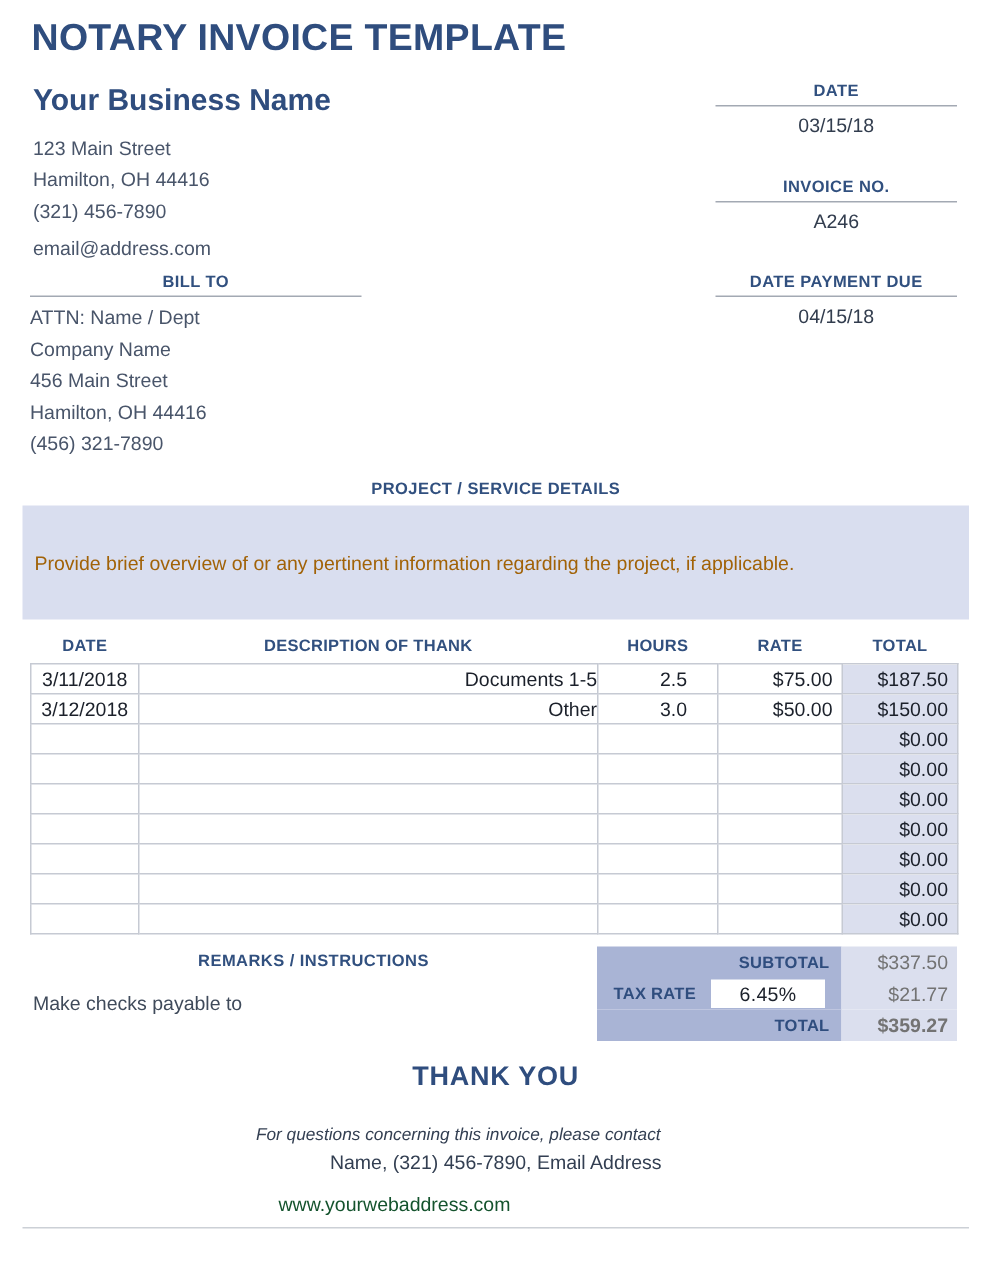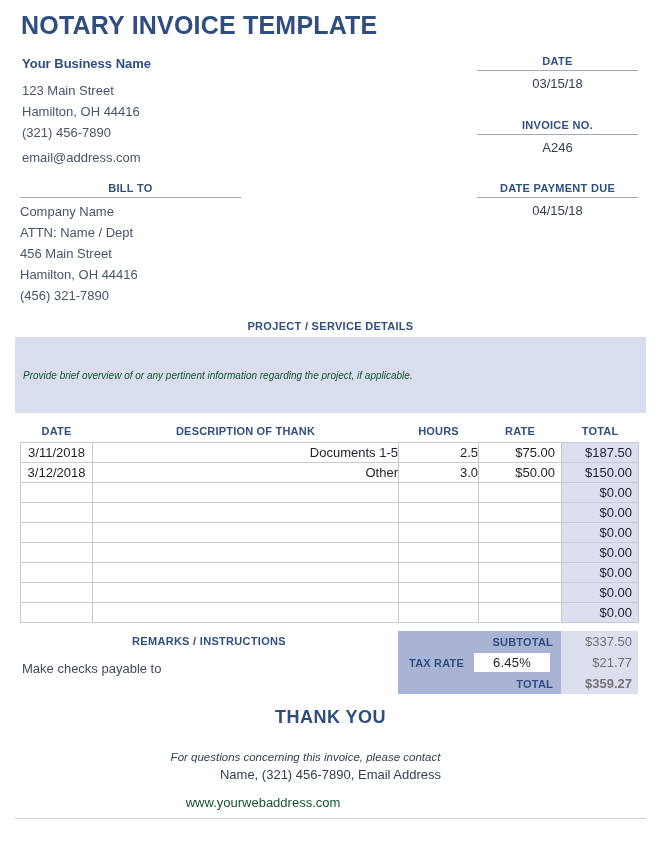--- a/index.html
+++ b/index.html
@@ -8,21 +8,21 @@
     position:relative; width:661px; height:856px; background:#ffffff;
     font-family:"Liberation Sans", sans-serif; color:#1f2733; overflow:hidden;
   }
   .sec-label { font-size:11px; font-weight:bold; color:#31507f; letter-spacing:.3px; }
 
   
   .title { position:absolute; left:21px; top:11px; font-size:25px; font-weight:bold; color:#2f4d7e; letter-spacing:.2px; }
 
   
   .business { position:absolute; left:22px; top:56px; font-size:13px; }
-  .business .biz-name { font-size:13px; font-weight:bold; color:#2f4d7e; margin-bottom:9px; }
+  .business .biz-name { font-size:20px; font-weight:bold; color:#2f4d7e; margin-bottom:9px; }
   .business .line { line-height:21px; color:#49556a; }
   .business .email { margin-top:4px; }
 
   
   .meta-group { position:absolute; left:477px; width:161px; }
   .meta-group .lbl { padding-bottom:3px; text-align:center; border-bottom:1px solid #a3a9b3; }
   .meta-group .val { margin-top:5px; text-align:center; font-size:13px; color:#323d4e; }
   .g-date { top:55px; }
   .g-invoice { top:119px; }
   .g-due { top:182px; }
@@ -32,29 +32,29 @@
   .billto .lbl { padding-bottom:3px; text-align:center; border-bottom:1px solid #a3a9b3; }
   .billto .lines { margin-top:3px; font-size:13px; color:#49556a; }
   .billto .lines div { line-height:21px; }
 
   
   .project-label { position:absolute; left:0; top:320px; width:661px; text-align:center; }
   .project-box {
     position:absolute; left:15px; top:337px; width:631px; height:76px;
     background:#d9deef; display:flex; align-items:center;
   }
-  .project-box .txt { padding-left:8px; font-size:10px; color:#14532d;font-style:italic; }
+  .project-box .txt { padding-left:8px; font-size:13px; color:#a16207; }
 
   
   table.work { position:absolute; left:20px; top:421px; width:618px; border-collapse:collapse; table-layout:fixed; }
   table.work th { height:21px; font-size:11px; font-weight:bold; color:#31507f; text-align:center; letter-spacing:.2px; }
   table.work td { height:20px; border:1px solid #c6cad3; font-size:13px; color:#1b202a; overflow:hidden; white-space:nowrap; }
   td.c-date  { text-align:center; }
   td.c-desc  { text-align:right; padding-left:6px; }
-  td.c-hours { text-align:right;padding-left:21px; }
+  td.c-hours { text-align:center;padding-left:21px; }
   td.c-rate  { text-align:right; padding-right:6px; }
   td.c-total { text-align:right; padding-right:6px; background:#dbdfee; }
 
   
   .remarks-label { position:absolute; left:20px; top:635px; width:378px; text-align:center; }
   .checks-note { position:absolute; left:22px; top:661px; font-size:13px; color:#3f4a5a; }
   .summary { position:absolute; left:398px; top:631px; width:240px; }
   .sum-row { display:flex; height:21px; }
   .sum-label {
     width:163px; background:#a9b4d5; display:flex; align-items:center; justify-content:flex-end;
@@ -108,22 +108,22 @@
   </div>
 
   <div class="meta-group g-due">
     <div class="sec-label lbl">DATE PAYMENT DUE</div>
     <div class="val">04/15/18</div>
   </div>
 
   <div class="billto">
     <div class="sec-label lbl">BILL TO</div>
     <div class="lines">
+      <div>ATTN: Name / Dept</div>
       <div>Company Name</div>
-      <div>ATTN: Name / Dept</div>
       <div>456 Main Street</div>
       <div>Hamilton, OH 44416</div>
       <div>(456) 321-7890</div>
     </div>
   </div>
 
   <div class="project-label sec-label">PROJECT / SERVICE DETAILS</div>
   <div class="project-box">
     <div class="txt">Provide brief overview of or any pertinent information regarding the project, if applicable.</div>
   </div>

